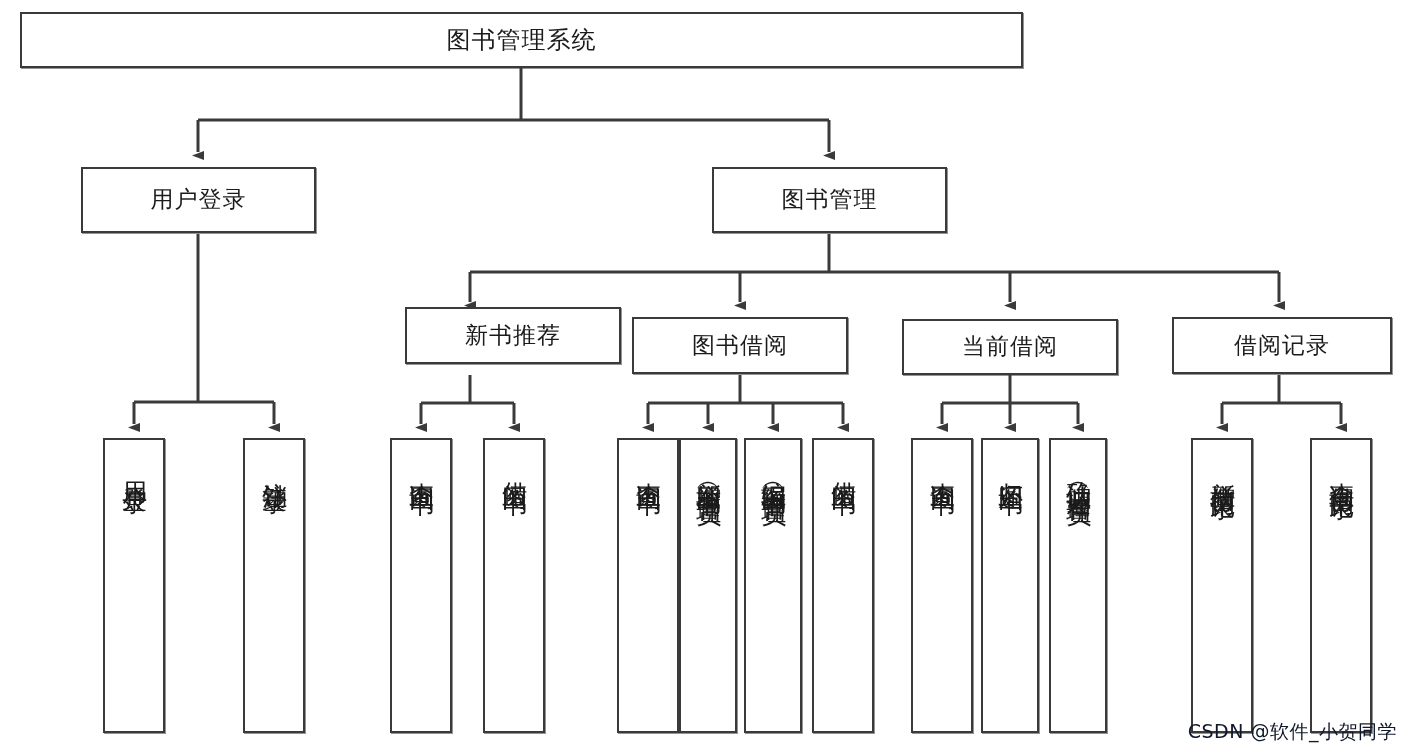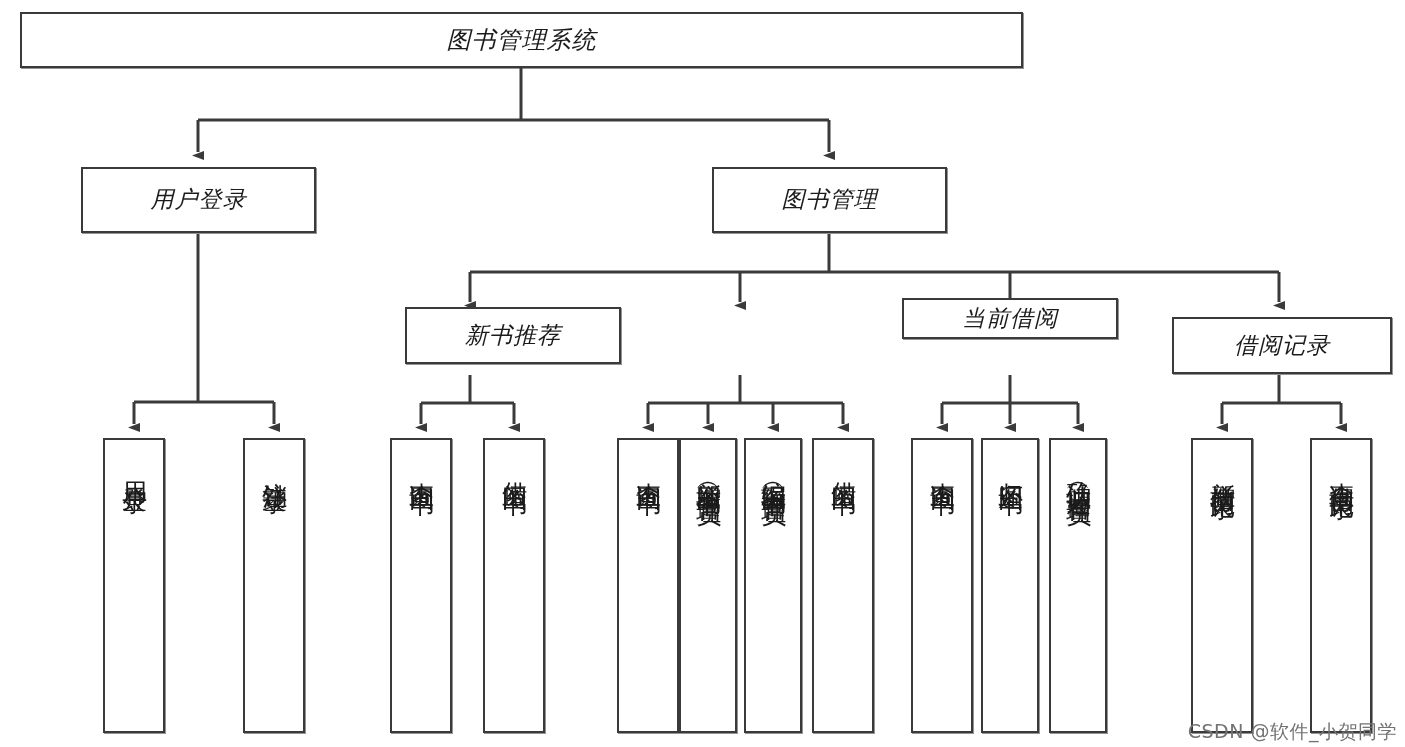--- a/index.html
+++ b/index.html
@@ -17,21 +17,21 @@
     display:flex;
     align-items:center;
     justify-content:center;
     color:#1b1b1b;
   }
   .node .lbl{
     display:block;
     white-space:nowrap;
     letter-spacing:1px;
   }
-  .node.h .lbl{font-size:23px;line-height:1.1;font-style:italic;}
+  .node.h .lbl{font-size:23px;line-height:1.1;}
   .node.root .lbl{font-size:24px;}
 
   .node.v{
     align-items:flex-start;
     justify-content:center;
     padding-top:22px;
   }
   .node.v .lbl{
     writing-mode:vertical-rl;
     text-orientation:upright;
@@ -40,21 +40,21 @@
     letter-spacing:3px;
     white-space:pre;
     -webkit-writing-mode:vertical-rl;
   }
 
   .watermark{
     position:absolute;
     right:8px;
     bottom:2px;
     font-size:19px;
-    color:#737373;
+    color:#0f172a;
     white-space:nowrap;
     letter-spacing:.5px;
     pointer-events:none;
   }
 </style>
 </head>
 <body>
 
 <div id="canvas">
 
@@ -115,21 +115,24 @@
   <div class="node h" style="left:81px;top:167px;width:235px;height:66px;">
     <span class="lbl">用户登录</span>
   </div>
   <div class="node h" style="left:712px;top:167px;width:235px;height:66px;">
     <span class="lbl">图书管理</span>
   </div>
 
   <div class="node h" style="left:362px;top:307px;width:216px;height:57px;margin-left:43px;">
     <span class="lbl">新书推荐</span>
   </div>
-  <div class="node h" style="left:902px;top:298px;width:216px;height:41px;">
+  <div class="node h" style="left:632px;top:317px;width:216px;height:57px;">
+    <span class="lbl">图书借阅</span>
+  </div>
+  <div class="node h" style="left:902px;top:319px;width:216px;height:56px;">
     <span class="lbl">当前借阅</span>
   </div>
   <div class="node h" style="left:1172px;top:317px;width:220px;height:57px;">
     <span class="lbl">借阅记录</span>
   </div>
 
   <div class="node v" style="left:103px;top:438px;width:62px;height:295px;">
     <span class="lbl">用户登录</span>
   </div>
   <div class="node v" style="left:243px;top:438px;width:62px;height:295px;">

